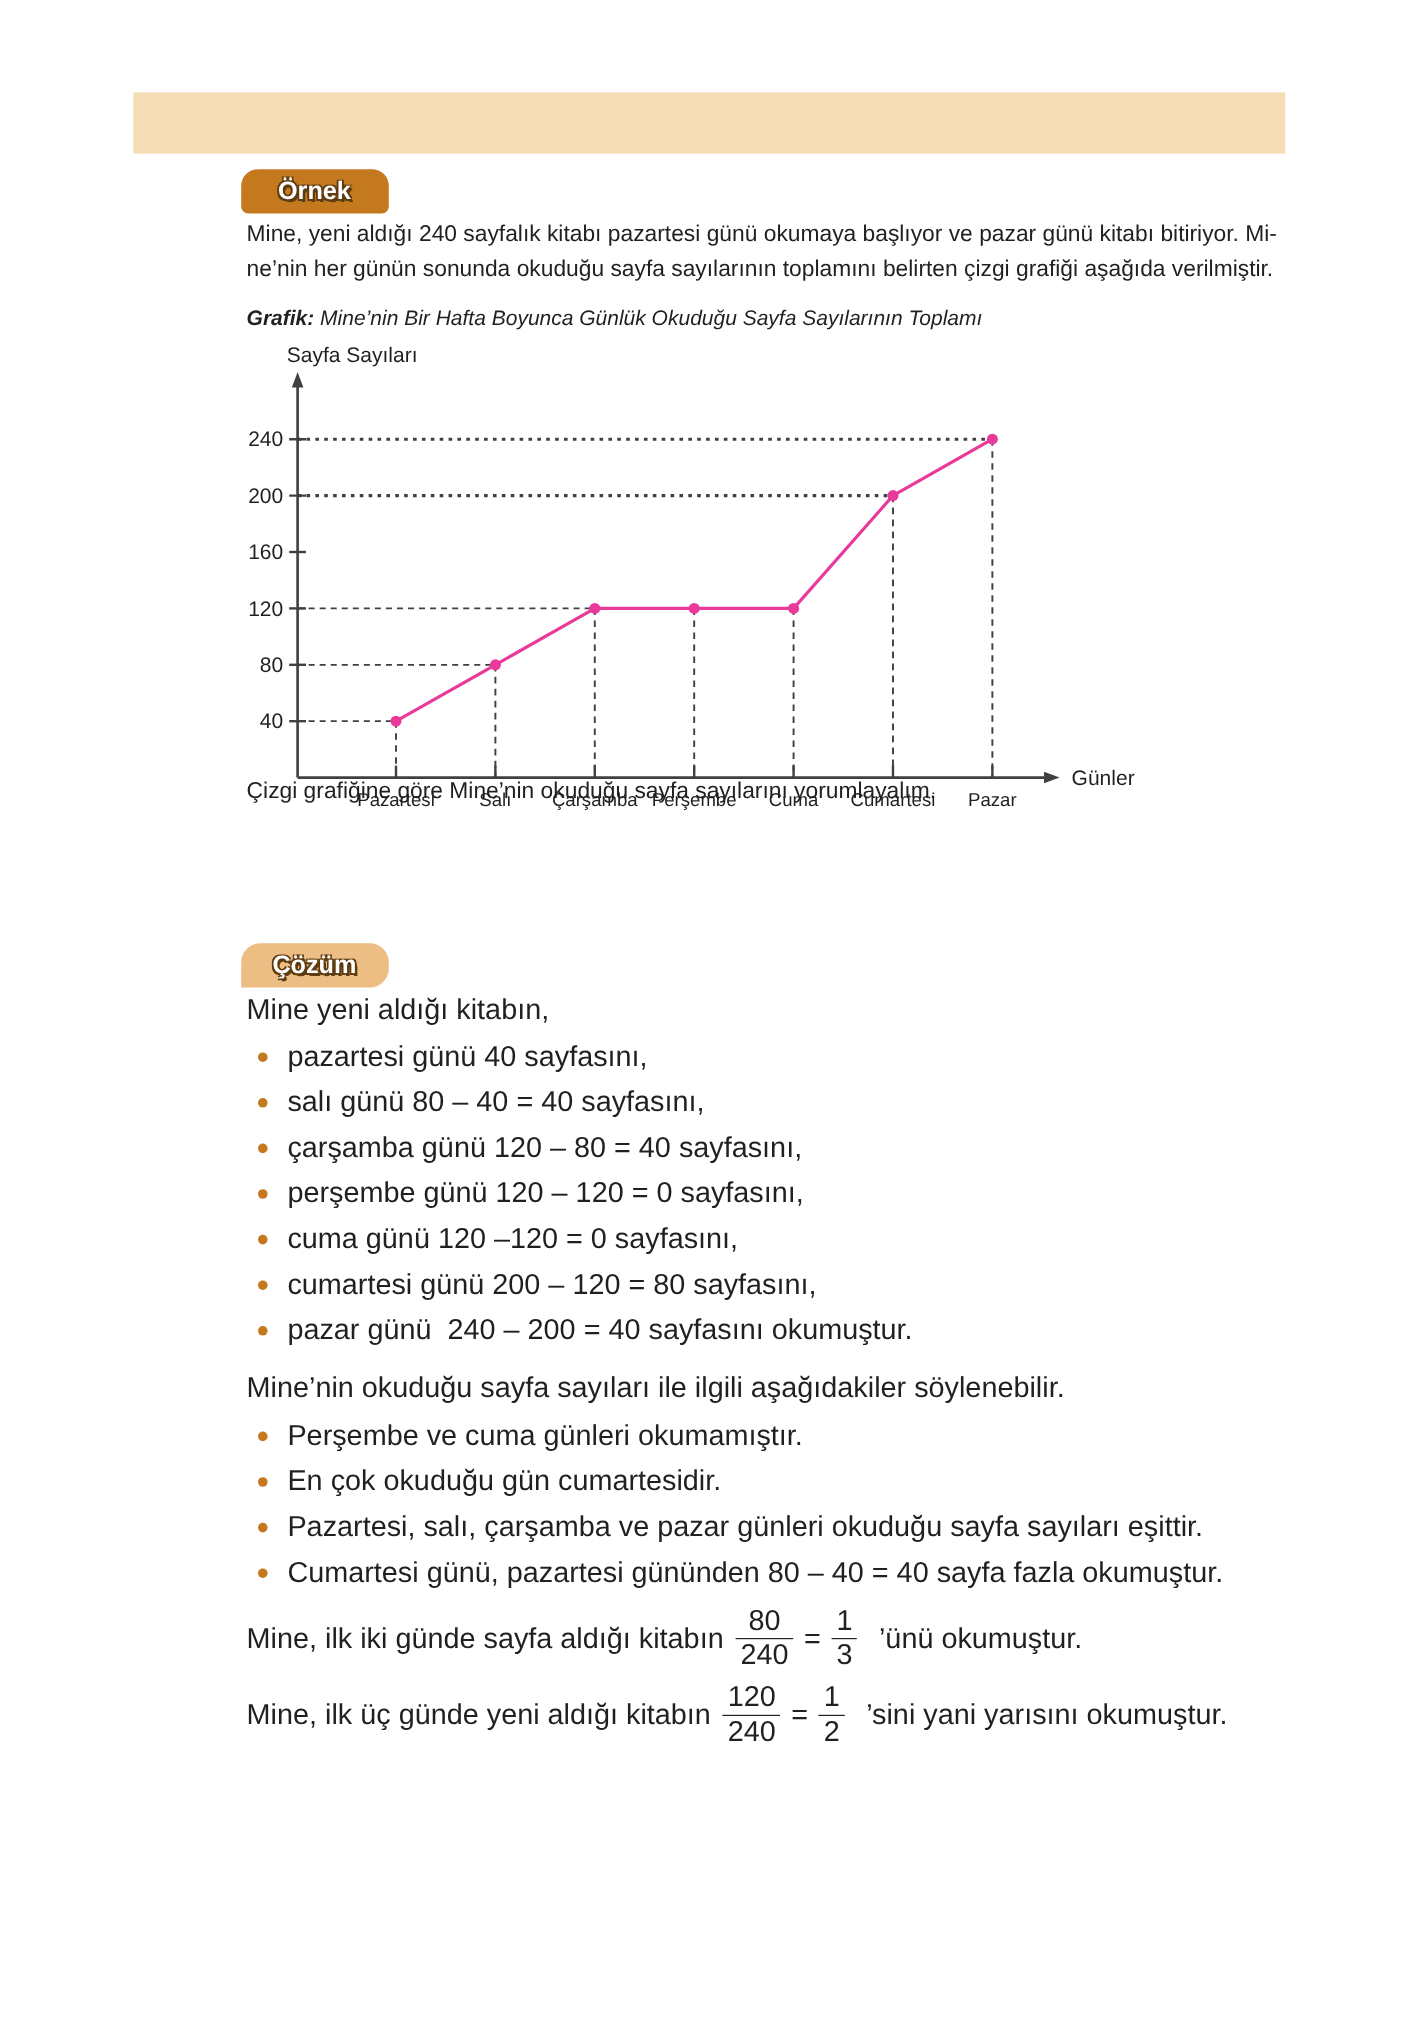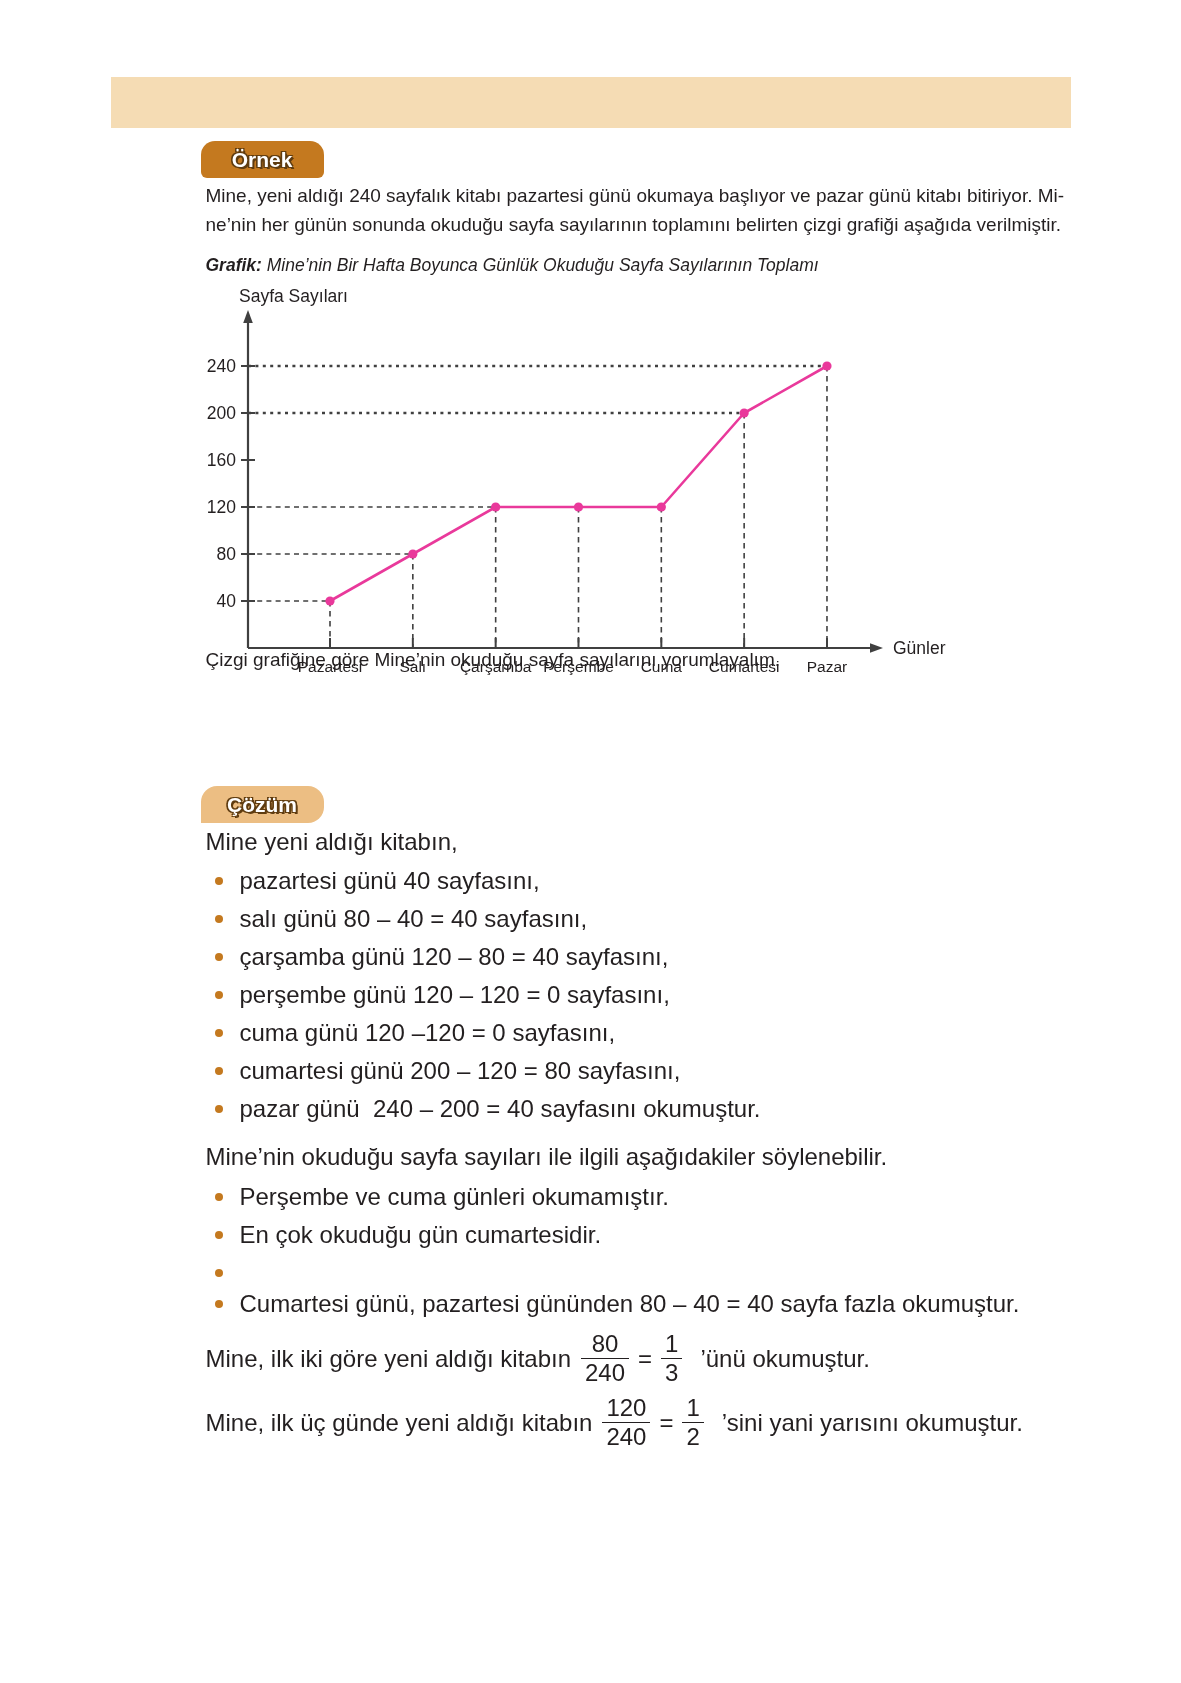--- a/index.html
+++ b/index.html
@@ -187,29 +187,30 @@
       <li class="b">
           <span class="dot"></span>
           <span class="t">Perşembe ve cuma günleri okumamıştır.</span>
         </li>
       <li class="b">
           <span class="dot"></span>
           <span class="t">En çok okuduğu gün cumartesidir.</span>
         </li>
       <li class="b">
           <span class="dot"></span>
+          <span class="t">Pazartesi, salı, çarşamba ve pazar günleri okuduğu sayfa sayıları eşittir.</span>
         </li>
       <li class="b">
           <span class="dot"></span>
           <span class="t">Cumartesi günü, pazartesi gününden 80 – 40 = 40 sayfa fazla okumuştur.</span>
         </li>
     </ul>
 
     <div class="frac-line">
-      <span class="pre">Mine, ilk iki göre yeni aldığı kitabın</span>
+      <span class="pre">Mine, ilk iki günde sayfa aldığı kitabın</span>
       <span class="frac">
         <span class="num">80</span>
         <span class="den">240</span>
       </span>
       <span class="eq">=</span>
       <span class="frac">
         <span class="num">1</span>
         <span class="den">3</span>
       </span>
       <span class="suf">’ünü okumuştur.</span>

